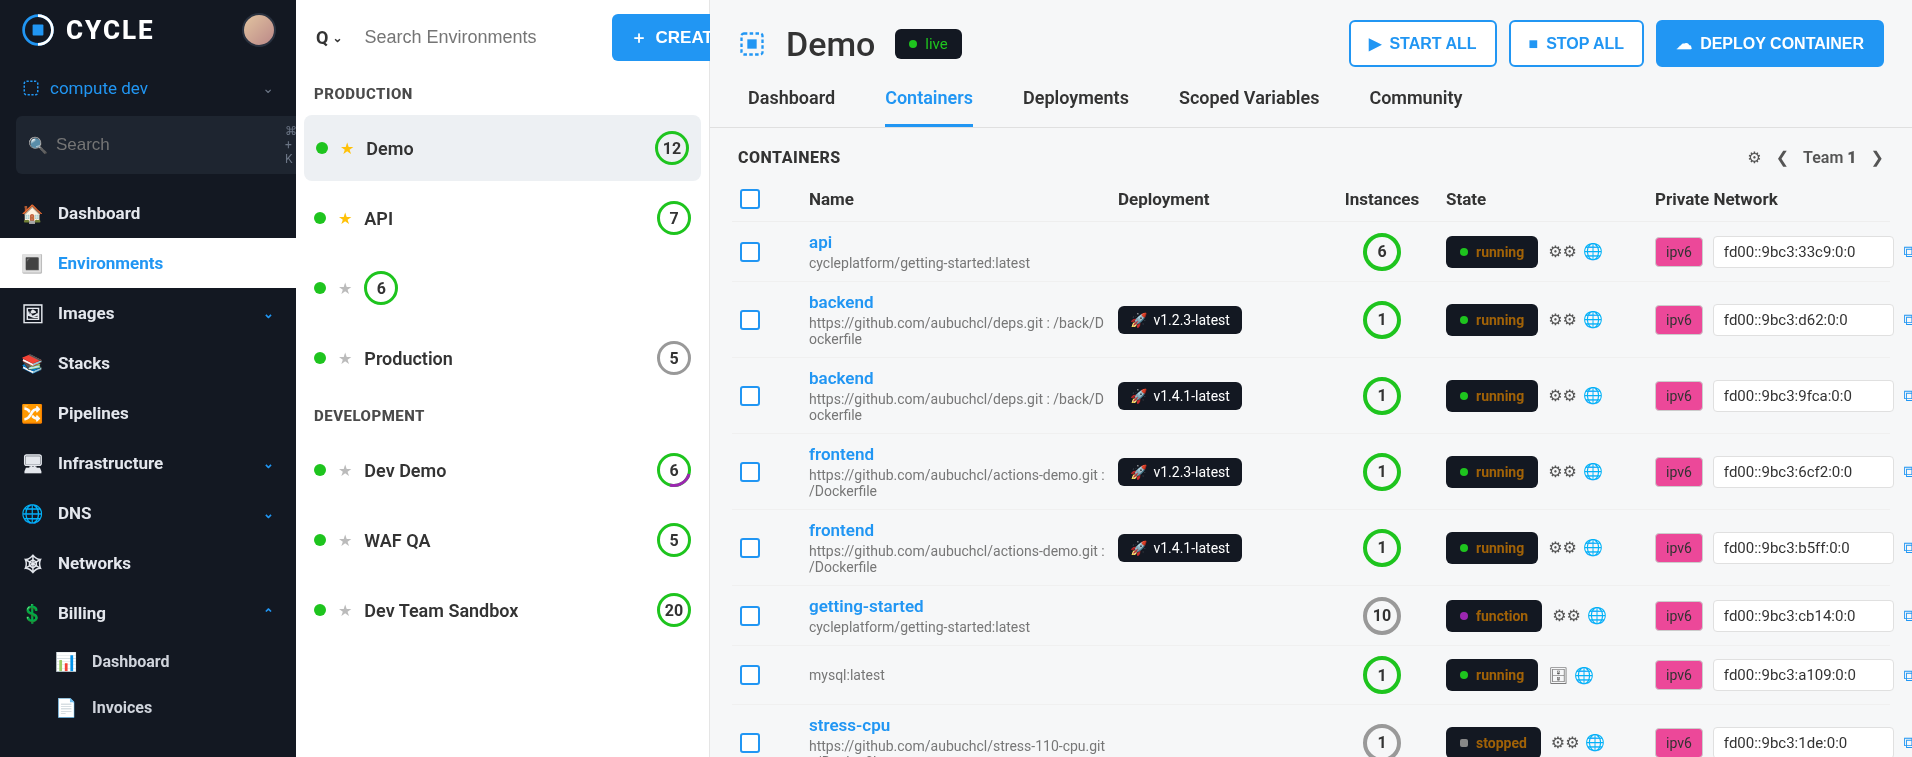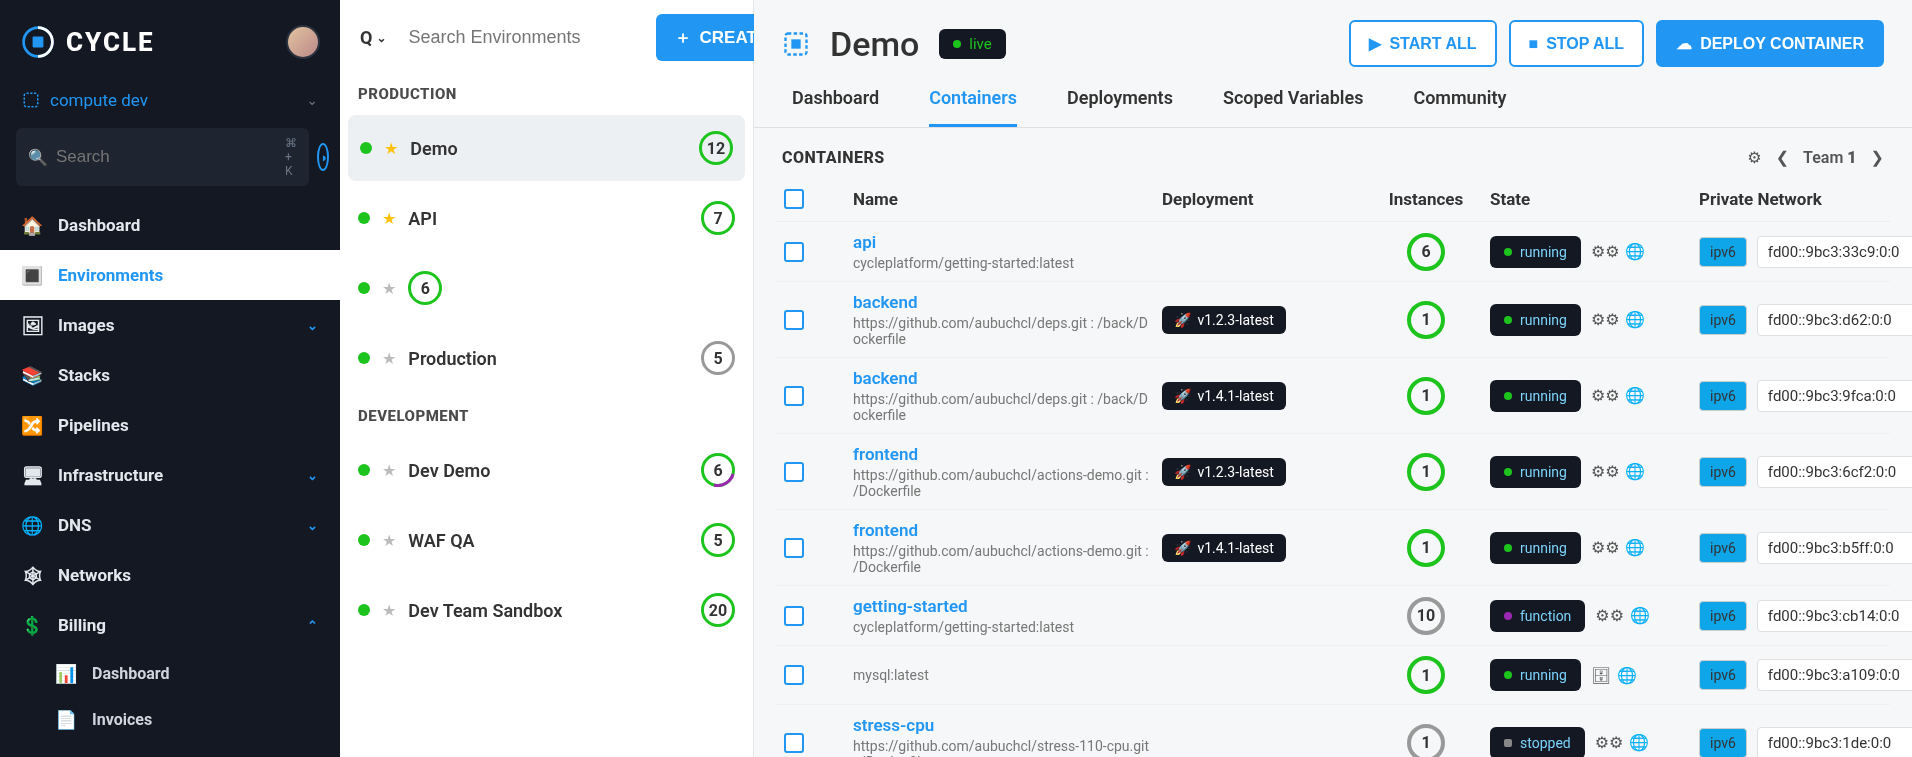--- a/index.html
+++ b/index.html
@@ -1,20 +1,20 @@
 <!DOCTYPE html>
 <html><head>
 <meta charset="utf-8">
 <style>
 * { box-sizing: border-box; margin: 0; padding: 0; }
 body { font-family: -apple-system, BlinkMacSystemFont, "Segoe UI", Roboto, sans-serif; background: #f5f5f5; color: #333; width: 1912px; height: 757px; overflow: hidden; }
 .app { display: flex; height: 100%; }
 
 
-.sidebar { width: 340px; background: #131822; color: #fff; display: flex; flex-direction: column; padding-top: 12px; }
+.sidebar { width: 296px; background: #131822; color: #fff; display: flex; flex-direction: column; }
 .brand { display: flex; align-items: center; justify-content: space-between; padding: 12px 20px 20px; }
 .brand-left { display: flex; align-items: center; gap: 10px; }
 .brand-logo { width: 36px; height: 36px; }
 .brand-name { font-size: 26px; font-weight: 800; letter-spacing: 2px; color: #fff; }
 .avatar { width: 34px; height: 34px; border-radius: 50%; background: linear-gradient(135deg, #e2c4a0, #b88); border: 2px solid #2a3240; }
 .project { display: flex; align-items: center; justify-content: space-between; padding: 10px 22px; color: #2196f3; font-size: 17px; }
 .project-left { display: flex; align-items: center; gap: 10px; }
 .chevron { font-size: 14px; color: #6b7585; }
 .search-row { display: flex; align-items: center; gap: 8px; padding: 8px 16px 14px; }
 .search-box { flex: 1; display: flex; align-items: center; gap: 8px; background: #1e2530; border-radius: 6px; padding: 8px 12px; color: #8a93a2; }
@@ -72,30 +72,30 @@
 .trow { padding: 10px 8px; border-bottom: 1px solid #f0f0f0; }
 .check { width: 20px; height: 20px; border: 2px solid #2196f3; border-radius: 3px; background: #fff; }
 .name-cell { display: flex; flex-direction: column; gap: 3px; }
 .name-link { color: #2196f3; font-size: 17px; font-weight: 600; }
 .name-sub { color: #777; font-size: 14px; word-break: break-all; }
 .deploy-tag { display: inline-flex; align-items: center; gap: 6px; background: #131822; color: #fff; border-radius: 6px; padding: 6px 12px; font-size: 14px; width: fit-content; }
 .deploy-tag .rocket { color: #ff9800; }
 .inst-circle { width: 38px; height: 38px; border-radius: 50%; border: 4px solid #1ec41e; display: flex; align-items: center; justify-content: center; font-size: 16px; font-weight: 700; color: #333; margin: 0 auto; }
 .inst-circle.grey { border-color: #999; }
 .state-cell { display: flex; align-items: center; gap: 10px; }
-.state-badge { display: inline-flex; align-items: center; gap: 8px; background: #131822; color: #7dd3fc; border-radius: 6px; padding: 8px 14px; font-size: 14px; }
+.state-badge { display: inline-flex; align-items: center; gap: 8px; background: #131822; color: #a16207; border-radius: 6px; padding: 8px 14px; font-size: 14px; font-weight: bold; }
 .sd { width: 8px; height: 8px; border-radius: 50%; }
 .sd.green { background: #1ec41e; }
 .sd.purple { background: #9c27b0; }
 .sd.grey { background: #888; border-radius: 2px; }
 .state-icons { display: flex; gap: 6px; color: #555; font-size: 16px; }
 .globe { color: #1ec41e; }
 .globe.grey { color: #555; }
 .net-cell { display: flex; align-items: center; gap: 10px; }
-.ipv6-badge { background: #0ea5e9; border: 1px solid #ccc; border-radius: 4px; padding: 6px 10px; font-size: 14px; color: #333; }
+.ipv6-badge { background: #ec4899; border: 1px solid #ccc; border-radius: 4px; padding: 6px 10px; font-size: 14px; color: #333; }
 .ip { border: 1px solid #e0e0e0; border-radius: 4px; padding: 6px 10px; font-size: 15px; background: #fff; flex: 1; }
 .copy { color: #2196f3; font-size: 16px; cursor: pointer; }
 </style>
 </head>
 <body>
 
 <div class="app">
 
   <div class="sidebar">
     <div class="brand">

